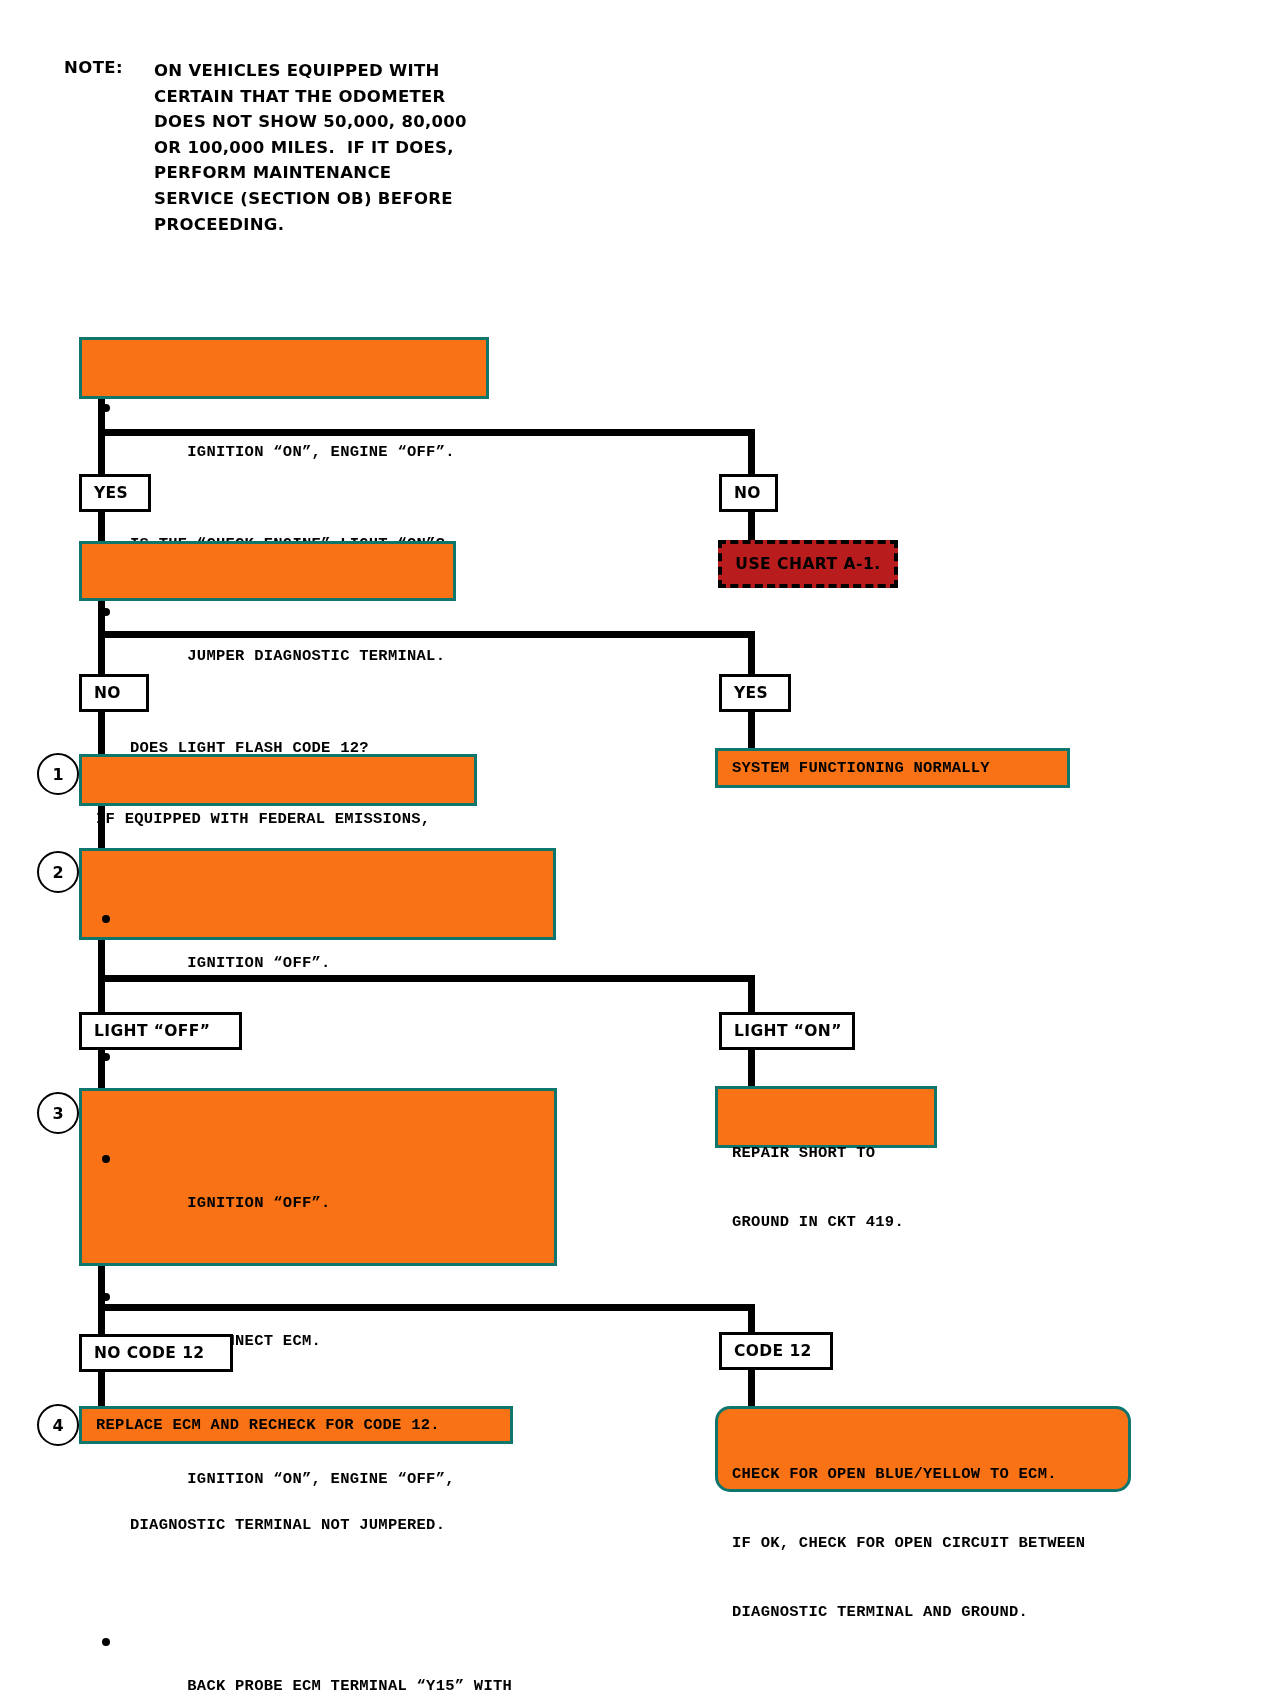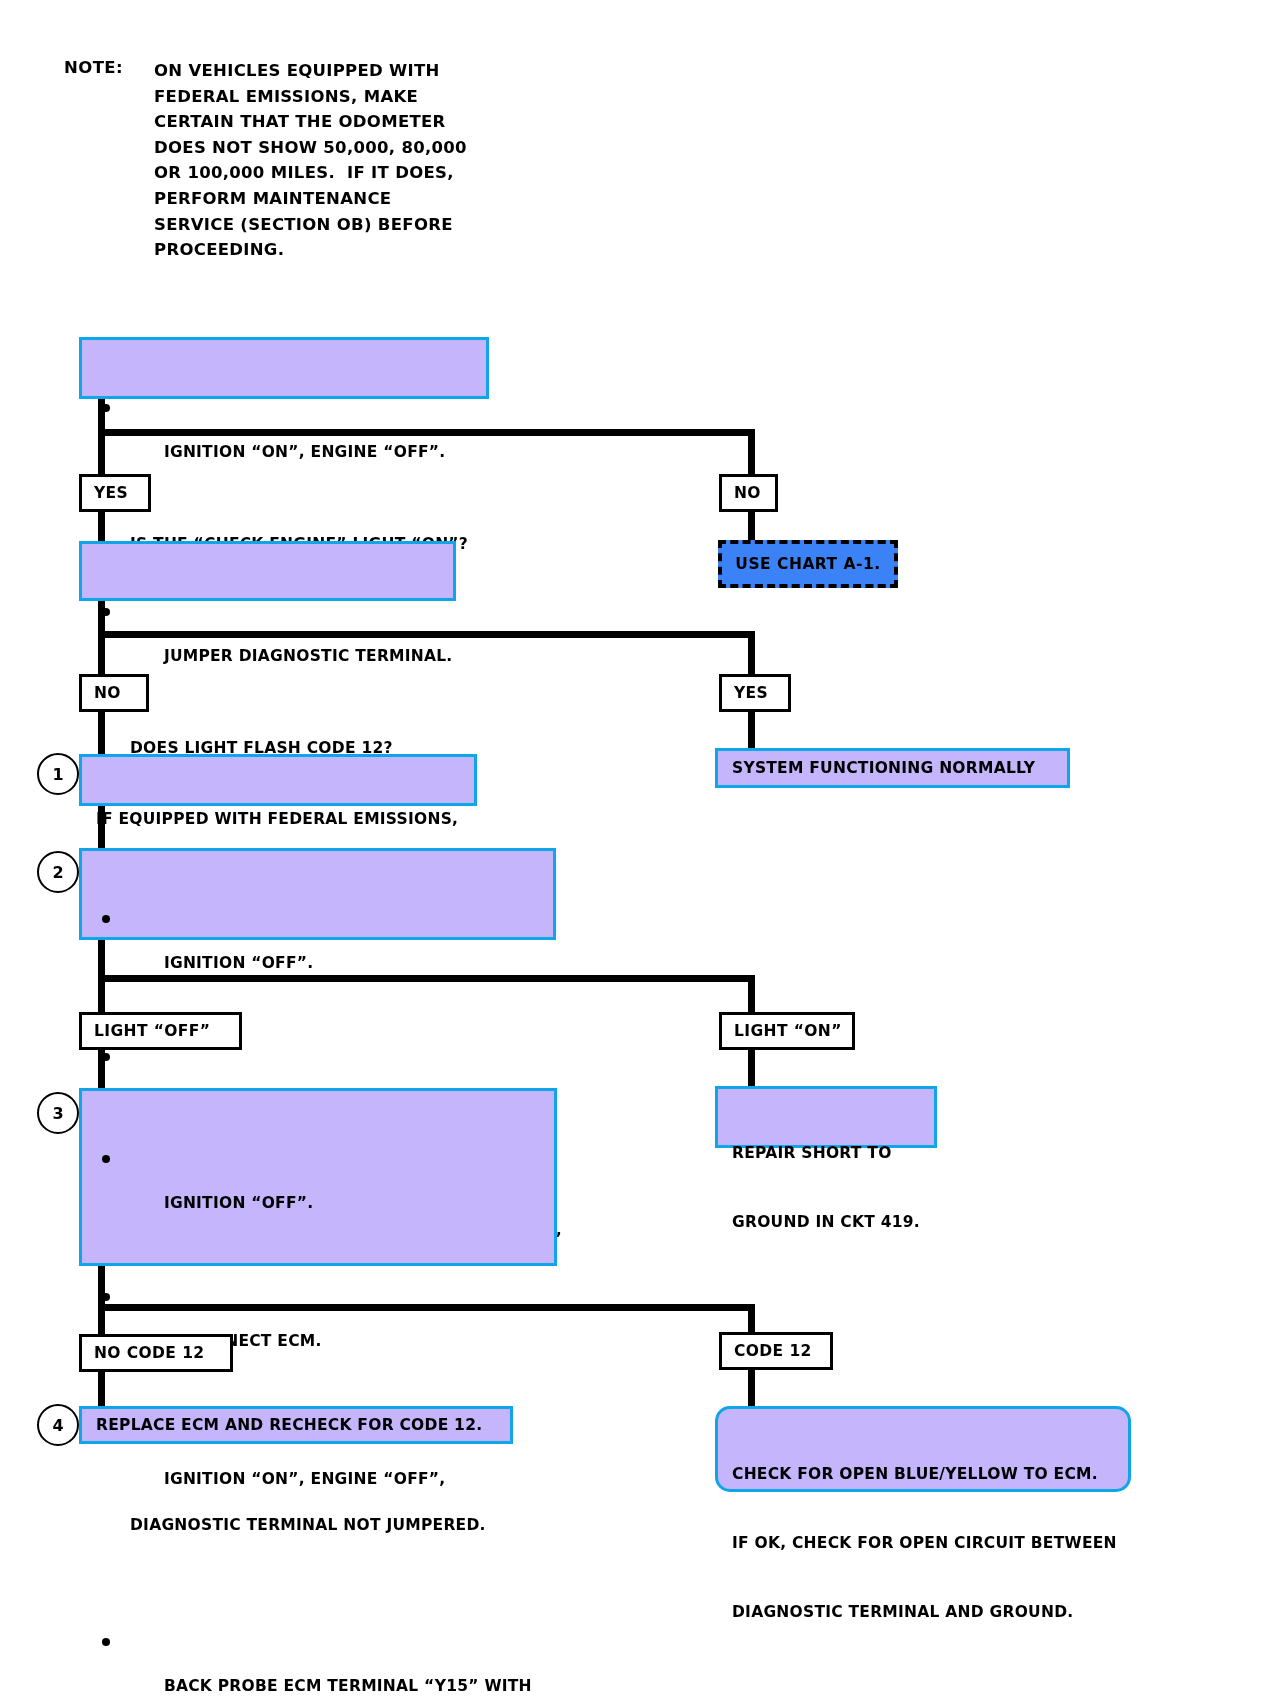--- a/index.html
+++ b/index.html
@@ -18,22 +18,23 @@
     font-size:16.5px;font-weight:bold;letter-spacing:.4px;
   }
   #note-block .note-body{
     position:absolute;left:90px;top:0;width:430px;
     font-size:16.5px;font-weight:bold;line-height:25.6px;letter-spacing:.3px;
   }
   #note-block .note-body div{white-space:pre;}
 
   
   .box{
-    position:absolute;background:#c4b5fd;border:3px solid #0ea5e9;
+    position:absolute;background:#f97316;border:3px solid #0f766e;
     box-sizing:border-box;
+    font-family:Liberation Mono, monospace;
   }
   .box .txt{
     font-size:15.5px;font-weight:bold;line-height:23px;letter-spacing:.25px;
     white-space:pre;
   }
 
   
   .stmt{padding:9px 10px 9px 14px;}
   .li{position:relative;padding-left:34px;white-space:pre;}
   .li .bullet{
@@ -46,21 +47,21 @@
   .lbl{
     position:absolute;background:#fff;border:3px solid #000;box-sizing:border-box;
     display:flex;align-items:center;
     padding-left:12px;
     font-size:15.5px;font-weight:bold;letter-spacing:.4px;
     white-space:nowrap;
   }
 
   
   .dashed{
-    position:absolute;background:#3b82f6;border:4px dashed #000;box-sizing:border-box;
+    position:absolute;background:#b91c1c;border:4px dashed #000;box-sizing:border-box;
     display:flex;align-items:center;justify-content:center;
     font-size:15.5px;font-weight:bold;letter-spacing:.5px;white-space:nowrap;
   }
 
   
   .circ{
     position:absolute;width:38px;height:38px;border:2.5px solid #000;border-radius:50%;
     background:#fff;display:flex;align-items:center;justify-content:center;
     font-size:16px;font-weight:bold;z-index:6;
   }
@@ -70,21 +71,20 @@
   .v{width:7px;}
   .h{height:7px;}
 </style>
 </head>
 <body>
 
 <div id="note-block">
   <div class="note-label">NOTE:</div>
   <div class="note-body">
     <div>ON VEHICLES EQUIPPED WITH</div>
-    <div>FEDERAL EMISSIONS, MAKE</div>
     <div>CERTAIN THAT THE ODOMETER</div>
     <div>DOES NOT SHOW 50,000, 80,000</div>
     <div>OR 100,000 MILES.  IF IT DOES,</div>
     <div>PERFORM MAINTENANCE</div>
     <div>SERVICE (SECTION OB) BEFORE</div>
     <div>PROCEEDING.</div>
   </div>
 </div>
 
 <div class="layer">

